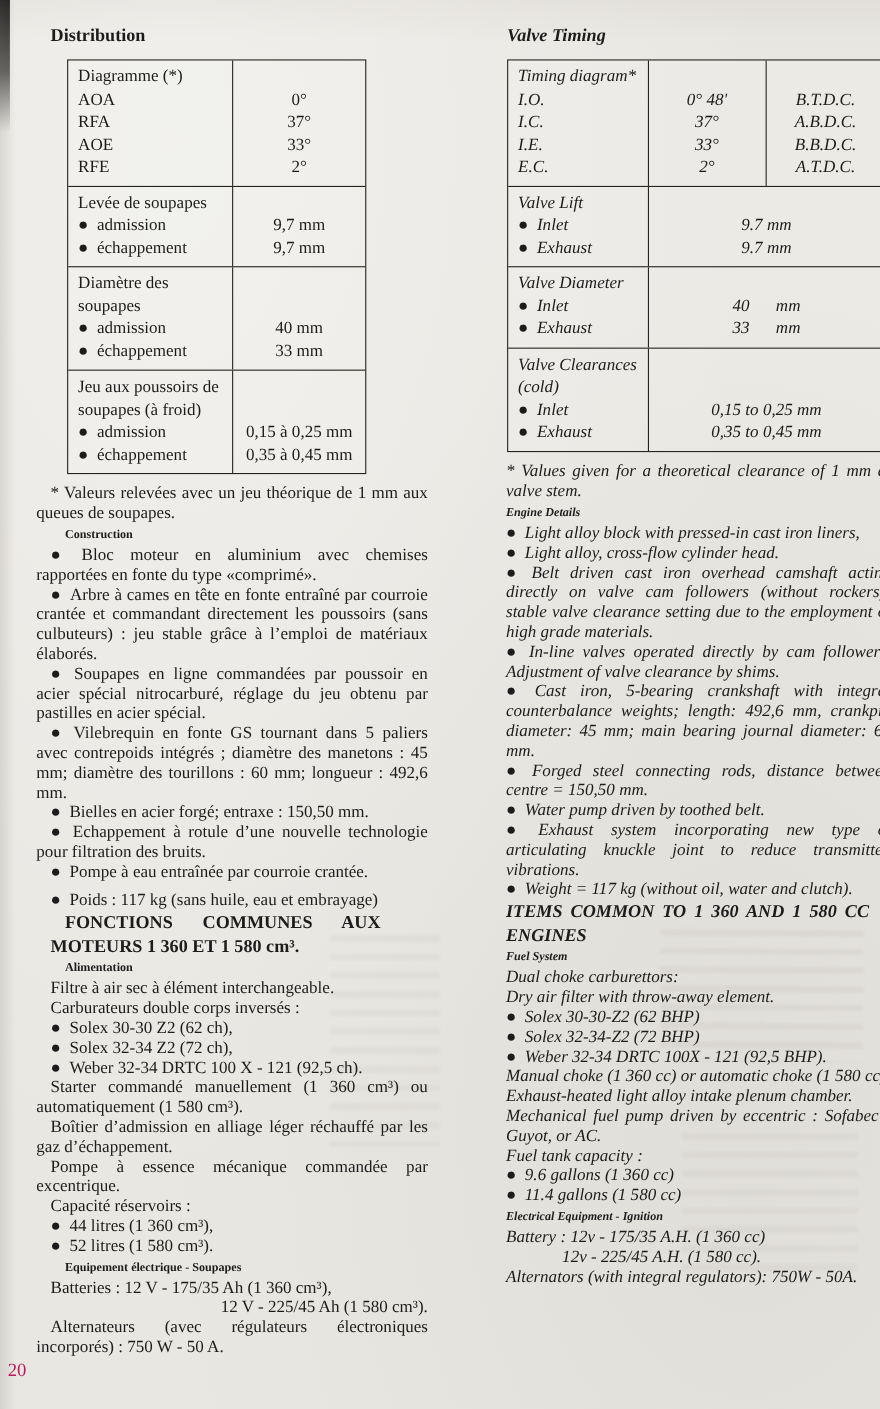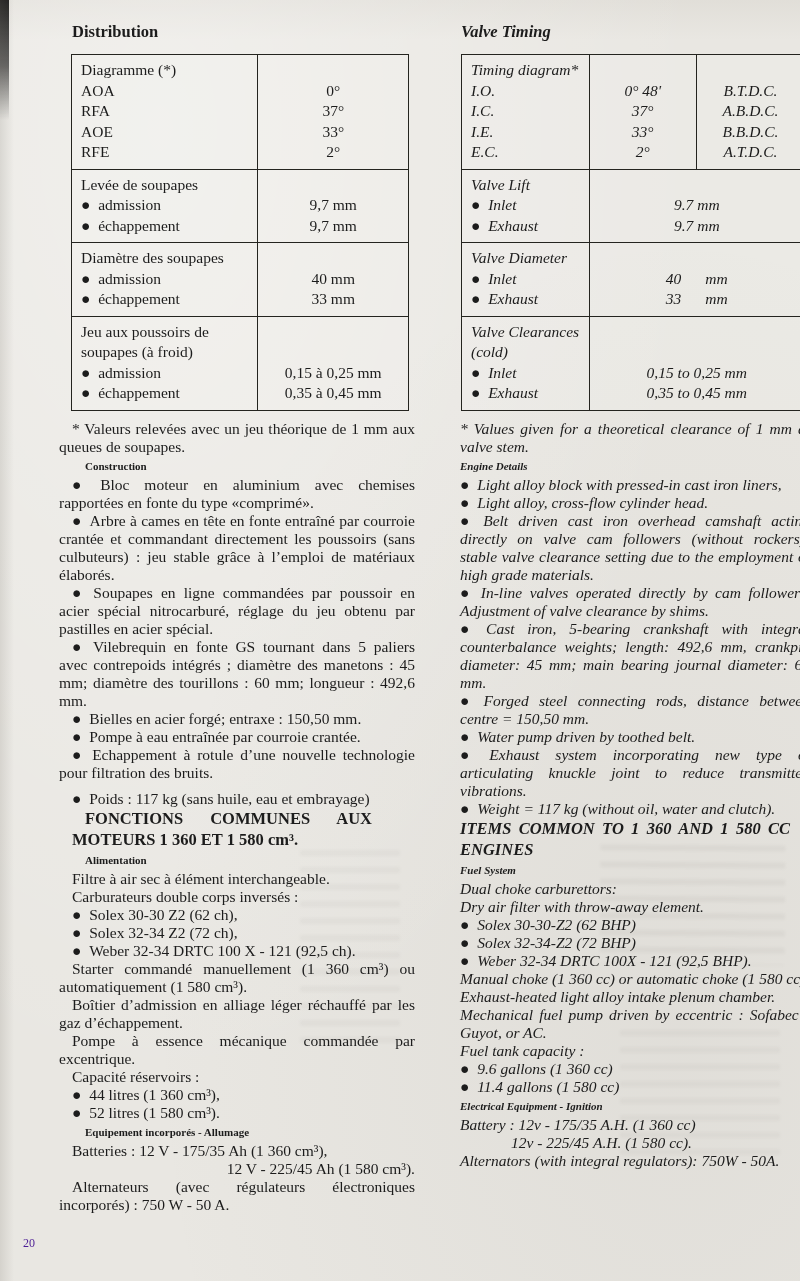--- a/index.html
+++ b/index.html
@@ -25,28 +25,28 @@
   }
   .bleed{
     position:absolute;opacity:0.05;filter:blur(1.5px);pointer-events:none;
     background:repeating-linear-gradient(to bottom,#55504a 0 6px,transparent 6px 17px);
   }
   .bleed.b1{left:600px;top:845px;width:185px;height:120px;transform:rotate(.4deg);}
   .bleed.b2{left:300px;top:850px;width:100px;height:200px;opacity:0.04;}
   .bleed.b3{left:620px;top:1030px;width:160px;height:130px;opacity:0.04;}
 
   .col{position:absolute;top:22px;font-size:15.5px;line-height:18px;}
-  .col-left{left:59px;width:356px;}
+  .col-left{left:33px;width:356px;}
   .col-right{left:420px;width:350px;font-style:italic;margin-left:40px;}
 
   .section-title{font-weight:700;font-size:16.5px;line-height:20px;margin:0 0 12px 13px;}
   .col-right .section-title{margin-left:1px;}
 
   
-  .spec-table{border:1.6px solid #24241f;margin-left:12px;width:338px;box-sizing:border-box;background:rgba(255,255,255,0.12);}
+  .spec-table{border:1.6px solid #24241f;margin-left:28px;width:272px;box-sizing:border-box;background:rgba(255,255,255,0.12);}
   .col-right .spec-table{margin-left:1px;width:344px;}
   .trow{display:flex;align-items:stretch;}
   .trow + .trow{border-top:1.5px solid #24241f;}
   .tcell{box-sizing:border-box;display:flex;flex-direction:column;padding:5px 6px 6px 9px;}
   .tcell .tline{line-height:20.5px;white-space:nowrap;}
   .tcell .thead{line-height:20.5px;white-space:normal;}
   .tval{justify-content:flex-end;text-align:center;border-left:1.45px solid #24241f;padding-left:4px;padding-right:4px;}
   
   .lt .tlab{flex:0 0 55.2%;}
   .lt .tval{flex:1 1 auto;}
@@ -70,21 +70,21 @@
   .big-head{font-weight:700;font-size:16.5px;line-height:21px;margin:0;}
   .col-left .big-head{margin-left:13px;width:300px;}
   .mt-construction{margin-top:15px;}
   .mt-poids{margin-top:8px !important;}
   .mt-fonctions{margin-top:43px;}
   .mt-items{margin-top:11px;width:330px;}
   .mt-sub{margin-top:8px;}
   .mt-elec{margin-top:12px;}
   .indent-batt-fr{padding-left:85px;text-align:right;}
   .indent-batt-en{padding-left:51px;}
-  .page-number{position:absolute;left:23px;top:1236px;font-size:12px;color:#4c1d95;}
+  .page-number{position:absolute;left:7px;top:1236px;font-size:17px;color:#be185d;}
 </style>
 </head>
 <body>
 
 <div class="corner-shadow"></div>
 <div class="edge-tint"></div>
 <div class="bleed b1"></div>
 <div class="bleed b2"></div>
 <div class="bleed b3"></div>
 
@@ -144,40 +144,40 @@
   </div>
 
   <p class="footnote">* Valeurs relevées avec un jeu théorique de 1 mm aux queues de soupapes.</p>
 
   <p class="subhead mt-construction">Construction</p>
   <p class="bullet">Bloc moteur en aluminium avec chemises rapportées en fonte du type «comprimé».</p>
   <p class="bullet">Arbre à cames en tête en fonte entraîné par courroie crantée et commandant directement les poussoirs (sans culbuteurs) : jeu stable grâce à l’emploi de matériaux élaborés.</p>
   <p class="bullet">Soupapes en ligne commandées par poussoir en acier spécial nitrocarburé, réglage du jeu obtenu par pastilles en acier spécial.</p>
   <p class="bullet">Vilebrequin en fonte GS tournant dans 5 paliers avec contrepoids intégrés ; diamètre des manetons : 45 mm; diamètre des tourillons : 60 mm; longueur : 492,6 mm.</p>
   <p class="bullet">Bielles en acier forgé; entraxe : 150,50 mm.</p>
+  <p class="bullet">Echappement à rotule d’une nouvelle technologie pour filtration des bruits.</p>
   <p class="bullet">Pompe à eau entraînée par courroie crantée.</p>
-  <p class="bullet">Echappement à rotule d’une nouvelle technologie pour filtration des bruits.</p>
   <p class="bullet mt-poids">Poids : 117 kg (sans huile, eau et embrayage)</p>
 
   <p class="big-head mt-fonctions">FONCTIONS COMMUNES AUX MOTEURS 1 360 ET 1 580 cm³.</p>
 
   <p class="subhead mt-sub">Alimentation</p>
   <p>Filtre à air sec à élément interchangeable.</p>
   <p>Carburateurs double corps inversés :</p>
   <p class="bullet">Solex 30-30 Z2 (62 ch),</p>
   <p class="bullet">Solex 32-34 Z2 (72 ch),</p>
   <p class="bullet">Weber 32-34 DRTC 100 X - 121 (92,5 ch).</p>
   <p>Starter commandé manuellement (1 360 cm³) ou automatiquement (1 580 cm³).</p>
   <p>Boîtier d’admission en alliage léger réchauffé par les gaz d’échappement.</p>
   <p>Pompe à essence mécanique commandée par excentrique.</p>
   <p>Capacité réservoirs :</p>
   <p class="bullet">44 litres (1 360 cm³),</p>
   <p class="bullet">52 litres (1 580 cm³).</p>
 
-  <p class="subhead mt-elec">Equipement incorporés - Allumage</p>
+  <p class="subhead mt-elec">Equipement électrique - Soupapes</p>
   <p>Batteries : 12 V - 175/35 Ah (1 360 cm³),</p>
   <div class="indent-batt-fr">12 V - 225/45 Ah (1 580 cm³).</div>
   <p>Alternateurs (avec régulateurs électroniques incorporés) : 750 W - 50 A.</p>
 </div>
 
 <div class="col col-right">
 
   <div class="section-title">Valve Timing</div>
 
   <div class="spec-table rt">

